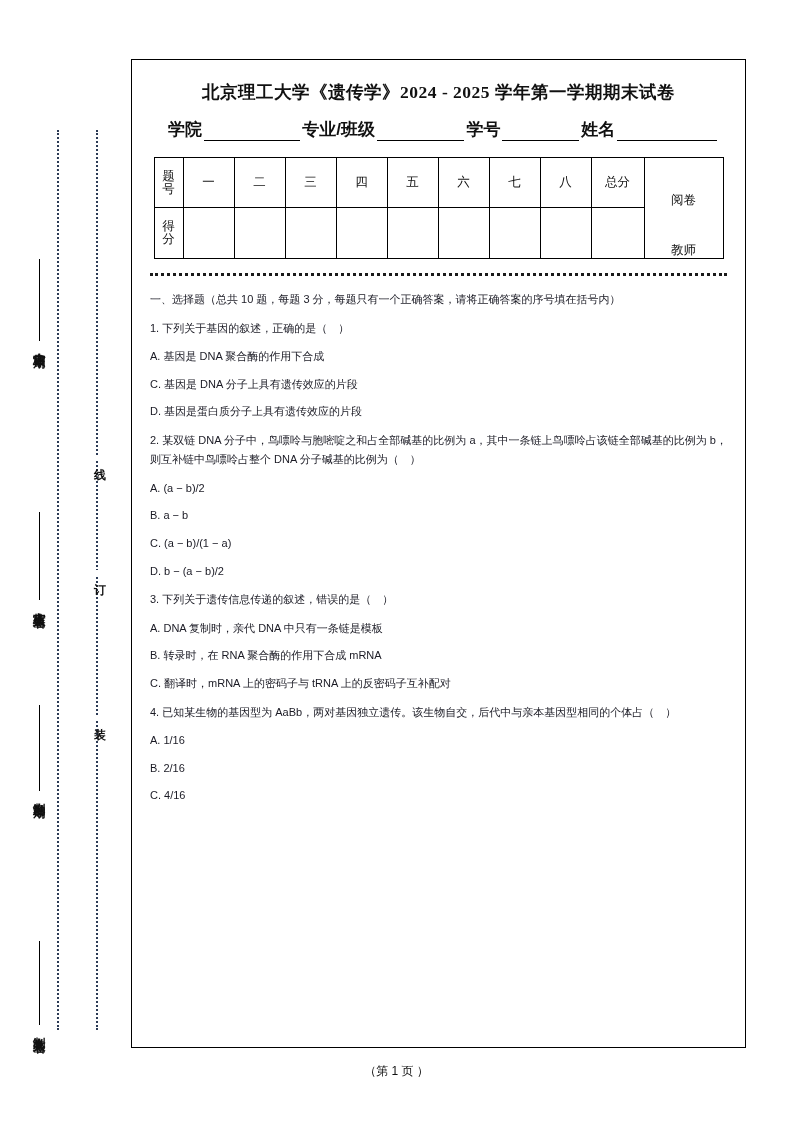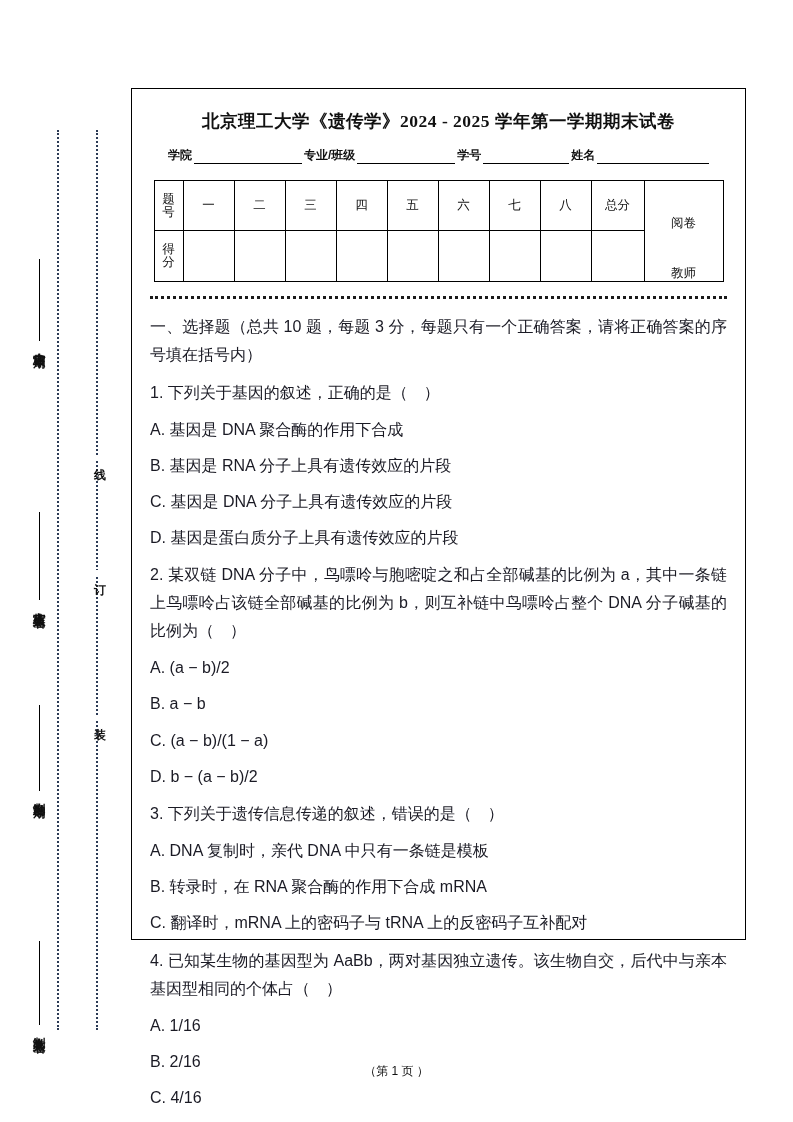--- a/index.html
+++ b/index.html
@@ -70,43 +70,43 @@
     font-weight: 700;
     font-family: "Liberation Sans", "DejaVu Sans", sans-serif;
     padding: 3px 0;
     line-height: 1;
   }
 
   
   #exam-frame {
     position: absolute;
     left: 131px;
-    top: 88px;
+    top: 59px;
     width: 615px;
-    height: 852px;
+    height: 989px;
     border: 1.6px solid #000;
     box-sizing: border-box;
     padding: 14px 18px 0 18px;
   }
 
   #paper-title {
     text-align: center;
     font-size: 17.5px;
     font-weight: 700;
     font-family: "Liberation Serif", "DejaVu Serif", serif;
     letter-spacing: 0.5px;
     margin: 6px 0 14px 0;
     white-space: nowrap;
   }
 
   
   #student-info {
     display: flex;
     align-items: flex-end;
-    font-size: 12px;
+    font-size: 17px;
     font-weight: 700;
     font-family: "Liberation Sans", "DejaVu Sans", sans-serif;
     margin: 0 8px 16px 18px;
   }
   #student-info .fi-label { white-space: nowrap; }
   #student-info .fi-blank {
     border-bottom: 1.1px solid #000;
     height: 13px;
     margin: 0 2px;
   }
@@ -148,21 +148,21 @@
 
   
   #section-sep {
     border-top: 3px dotted #1a1a1a;
     margin: 0 0 14px 0;
     height: 0;
   }
 
   
   #question-body {
-    font-size: 16px;
+    font-size: 11px;
     font-family: "Liberation Sans", "DejaVu Sans", sans-serif;
     color: #1a1a24;
   }
   .section-heading {
     line-height: 1.75;
     margin-bottom: 10px;
     text-align: justify;
   }
   .q-stem {
     line-height: 1.75;
@@ -273,21 +273,20 @@
     </table>
 
   <div id="section-sep"></div>
 
   <div id="question-body">
 
     <div class="section-heading">一、选择题（总共 10 题，每题 3 分，每题只有一个正确答案，请将正确答案的序号填在括号内）</div>
 
     <div class="q-stem">1.  下列关于基因的叙述，正确的是（　）</div>
     <div class="q-option">A.  基因是 DNA 聚合酶的作用下合成</div>
-    <div class="q-option">B.  基因是 RNA 分子上具有遗传效应的片段</div>
     <div class="q-option">C.  基因是 DNA 分子上具有遗传效应的片段</div>
     <div class="q-option">D.  基因是蛋白质分子上具有遗传效应的片段</div>
 
     <div class="q-stem">2.  某双链 DNA 分子中，鸟嘌呤与胞嘧啶之和占全部碱基的比例为 a，其中一条链上鸟嘌呤占该链全部碱基的比例为 b，则互补链中鸟嘌呤占整个 DNA 分子碱基的比例为（　）</div>
     <div class="q-option">A.  (a − b)/2</div>
     <div class="q-option">B.  a − b</div>
     <div class="q-option">C.  (a − b)/(1 − a)</div>
     <div class="q-option">D.  b − (a − b)/2</div>
 
     <div class="q-stem">3.  下列关于遗传信息传递的叙述，错误的是（　）</div>

